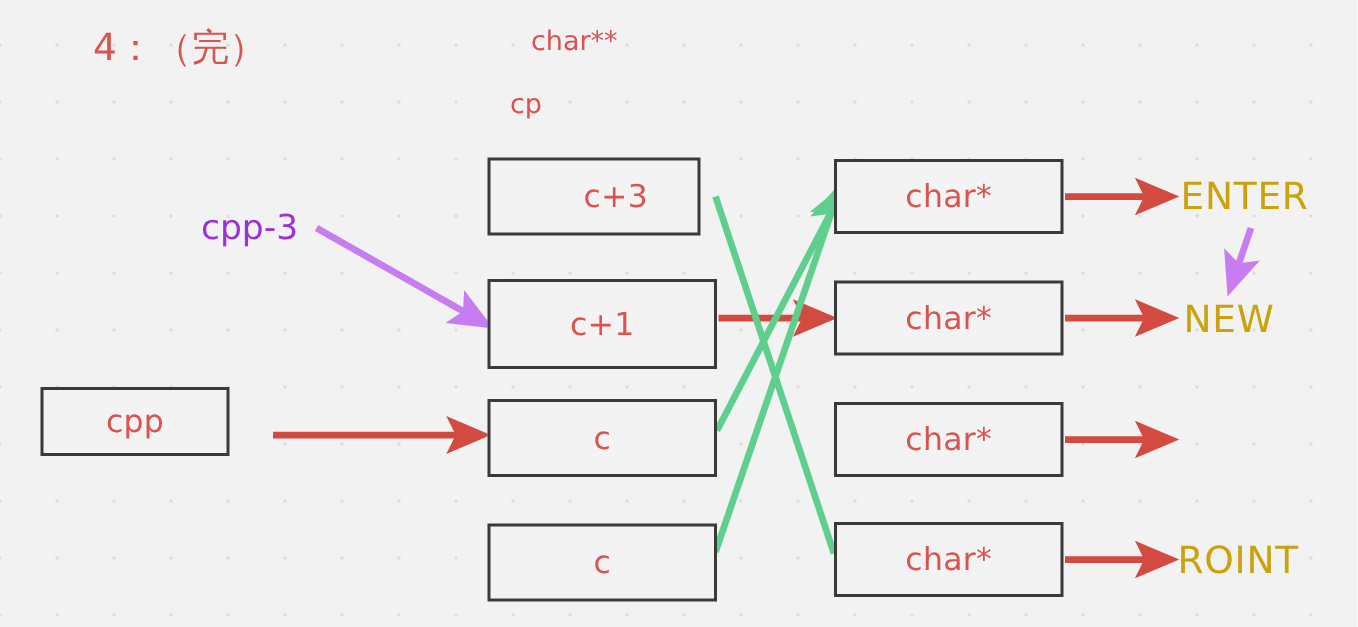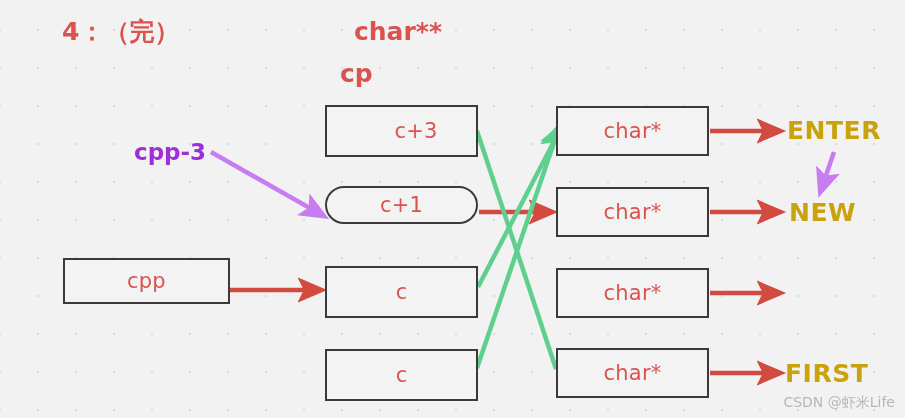--- a/index.html
+++ b/index.html
@@ -39,26 +39,25 @@
     justify-content: center;
     color: #d9534f;
     font-size: 21px;
     letter-spacing: 0.2px;
   }
 
   .free-label {
     position: absolute;
     white-space: nowrap;
     line-height: 1.15;
-    font-weight: bold;
   }
 
   .lbl-red {
     color: #d9534f;
-    font-size: 25px;
+    font-size: 18px;
   }
   .lbl-gold {
     color: #c9a20c;
     font-size: 25px;
     letter-spacing: 0.5px;
   }
   .lbl-purple {
     color: #9b30d9;
     font-size: 23px;
   }
@@ -112,31 +111,30 @@
   </svg>
 
   <div class="free-label lbl-title" style="left:62px; top:18px;">4：（完）</div>
 
   <div class="free-label lbl-red" style="left:354px; top:18px;">char**</div>
   <div class="free-label lbl-red" style="left:340px; top:60px;">cp</div>
 
 
   <div class="free-label lbl-purple" style="left:134px; top:139px;">cpp-3</div>
 
-  <div class="node-box" style="left:27px; top:258px; width:167px; height:46px;margin-left:36px;">cpp</div>
+  <div class="node-box" style="left:27px; top:258px; width:126px; height:46px;">cpp</div>
 
-  <div class="node-box" style="left:325px; top:105px; width:153px; height:52px;padding-left:29px;">c+3</div>
-  <div class="node-box" style="left:325px; top:186px; width:153px; height:38px;border-radius:23px;">c+1</div>
+  <div class="node-box" style="left:325px; top:105px; width:142px; height:52px;padding-left:29px;">c+3</div>
+  <div class="node-box" style="left:325px; top:186px; width:153px; height:60px;">c+1</div>
   <div class="node-box" style="left:325px; top:266px; width:153px; height:52px;">c</div>
   <div class="node-box" style="left:325px; top:349px; width:153px; height:52px;">c</div>
 
   <div class="node-box" style="left:556px; top:106px; width:153px; height:50px;">char*</div>
   <div class="node-box" style="left:556px; top:187px; width:153px; height:50px;">char*</div>
   <div class="node-box" style="left:556px; top:268px; width:153px; height:50px;">char*</div>
   <div class="node-box" style="left:556px; top:348px; width:153px; height:50px;">char*</div>
 
   <div class="free-label lbl-gold" style="left:787px; top:117px;">ENTER</div>
   <div class="free-label lbl-gold" style="left:789px; top:199px;">NEW</div>
-  <div class="free-label lbl-gold" style="left:785px; top:360px;">FIRST</div>
+  <div class="free-label lbl-gold" style="left:785px; top:360px;">ROINT</div>
 
-  <div class="watermark" style="right:10px; bottom:6px;">CSDN @虾米Life</div>
 
 </div>
 
 </body></html>

